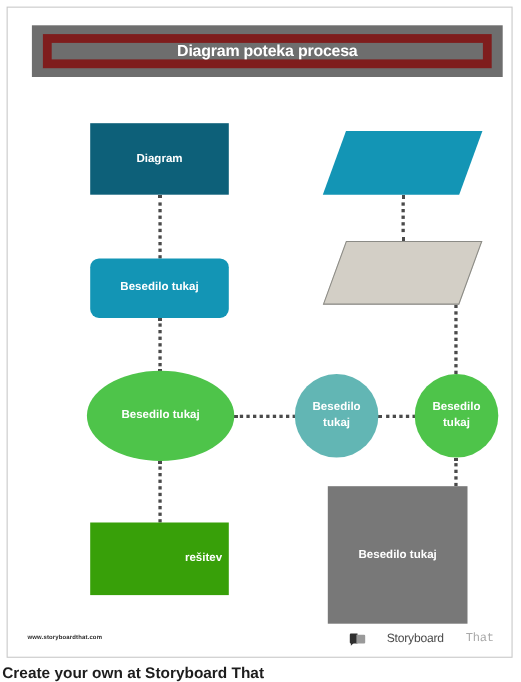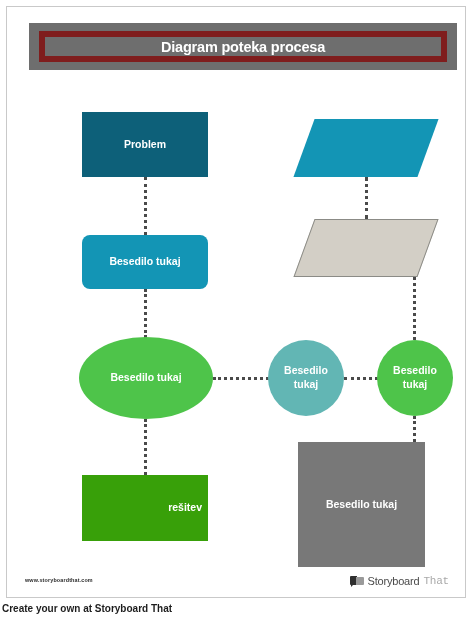--- a/index.html
+++ b/index.html
@@ -41,21 +41,21 @@
     height: 47px;
     background: #6e6e6e;
     box-sizing: border-box;
   }
   #title-inner {
     position: absolute;
     left: 10px;
     top: 8px;
     right: 10px;
     bottom: 8px;
-    border: 6px solid #7f1d1d;
+    border: 8px solid #7f1d1d;
     box-sizing: border-box;
     display: flex;
     align-items: center;
     justify-content: center;
   }
   #title-text {
     color: #ffffff;
     font-size: 14.5px;
     font-weight: bold;
     letter-spacing: -0.2px;
@@ -168,21 +168,21 @@
     font-weight: bold;
     color: #2b2b2b;
     letter-spacing: 0.15px;
   }
   #brand {
     position: absolute;
     right: 16px;
     bottom: 10px;
     display: flex;
     align-items: center;
-    gap: 4px;
+    gap: 20px;
   }
   #brand-icon {
     width: 14px;
     height: 11px;
     position: relative;
   }
   #brand-icon .b1 {
     position: absolute; left: 0; top: 0;
     width: 7px; height: 9px; background: #2f2f2f;
     border-radius: 1px 0 0 1px;
@@ -199,21 +199,21 @@
     border-bottom: 3px solid transparent;
   }
   .brand-word { font-size: 11px; letter-spacing: -0.2px; }
   #brand-storyboard { color: #4a4a4a; }
   #brand-that { color: #a9a9a9; font-family: Liberation Mono, monospace; }
 
   #caption {
     position: absolute;
     left: 2px;
     top: 603px;
-    font-size: 10px;
+    font-size: 14px;
     font-weight: bold;
     color: #1d1d1d;
   }
 </style>
 </head>
 <body>
 
 <div id="canvas">
 
   <div id="poster">
@@ -227,21 +227,21 @@
     <div class="conn-v" id="conn-problem-process"></div>
     <div class="conn-v" id="conn-process-ellipse"></div>
     <div class="conn-v" id="conn-ellipse-solution"></div>
     <div class="conn-v" id="conn-para-para"></div>
     <div class="conn-v" id="conn-para-circle"></div>
     <div class="conn-v" id="conn-circlegreen-sq"></div>
     <div class="conn-h" id="conn-ellipse-circle"></div>
     <div class="conn-h" id="conn-circle-circle"></div>
 
     <div class="node" id="node-problem">
-      <span class="label">Problem</span>
+      <span class="label">Diagram</span>
     </div>
 
     <div class="node" id="node-process-1">
       <span class="label">Besedilo tukaj</span>
     </div>
 
     <div class="node" id="node-ellipse-1">
       <span class="label">Besedilo tukaj</span>
     </div>
 

